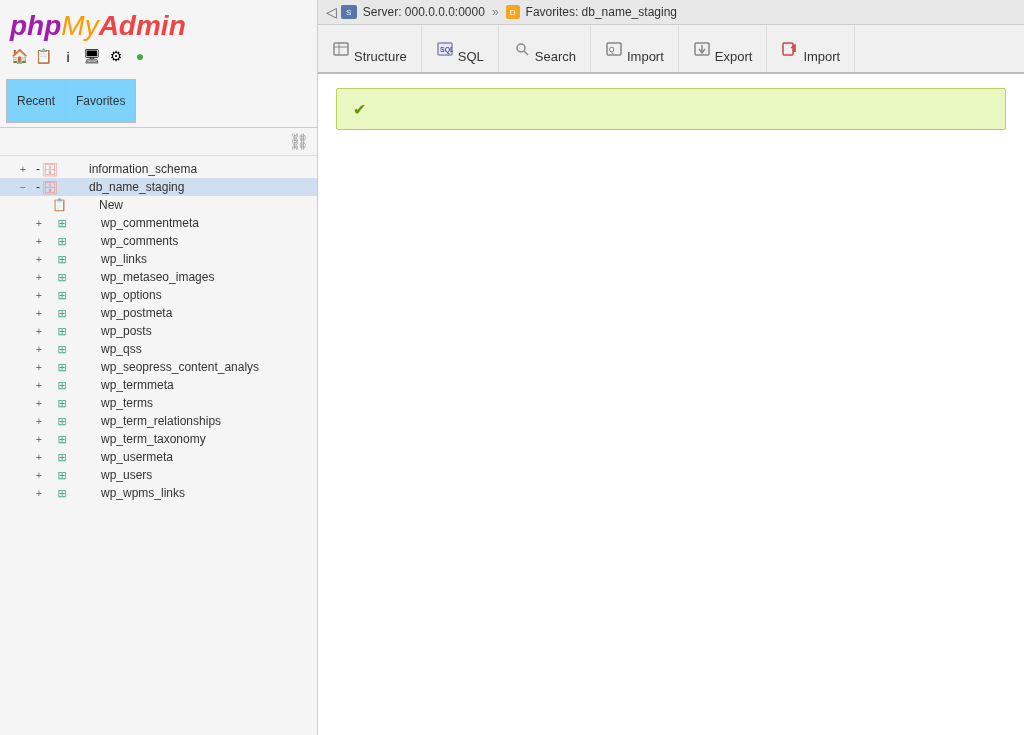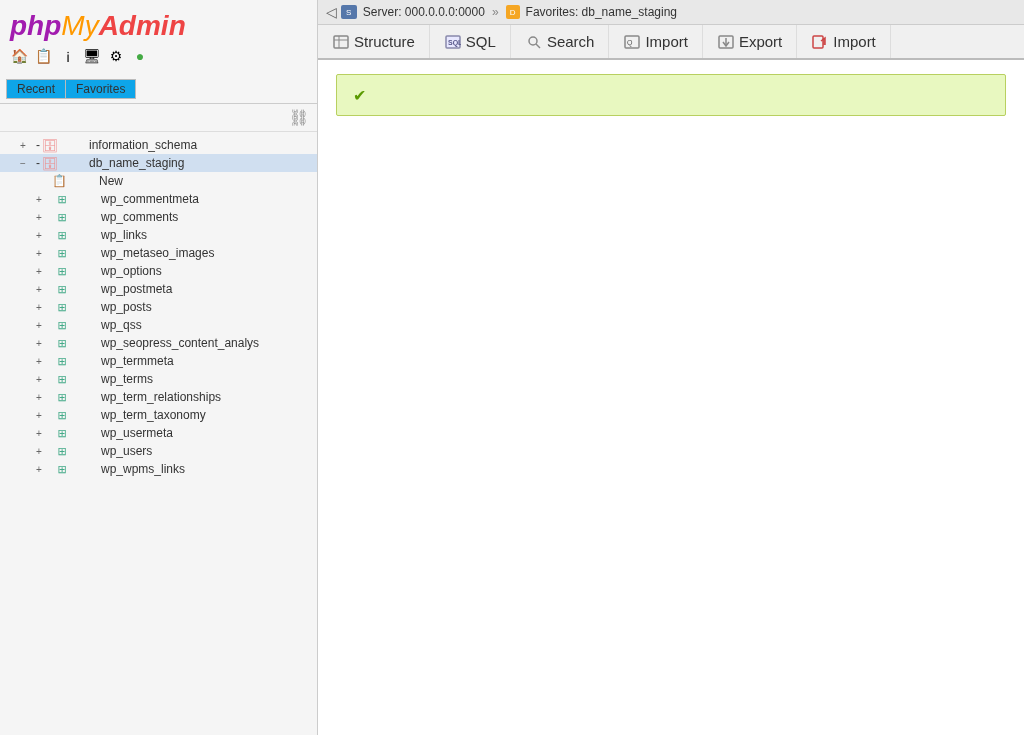--- a/index.html
+++ b/index.html
@@ -41,23 +41,23 @@
       font-size: 14px;
     }
 
     #recent-favs {
       display: flex;
       gap: 0;
       padding: 2px 6px 4px 6px;
       border-bottom: 1px solid #ccc;
     }
     .nav-tab-btn {
-      background: #0ea5e9;
+      background: #7dd3fc;
       border: 1px solid #bbb;
-      padding: 2px 10px;
+      padding: 14px 10px;
       cursor: pointer;
       font-size: 12px;
       color: #333;
     }
     .nav-tab-btn:first-child { border-right: none; }
 
     #link-icon-area {
       text-align: right;
       padding: 4px 8px;
       border-bottom: 1px solid #ddd;
@@ -179,21 +179,21 @@
       text-decoration: none;
       font-weight: normal;
     }
     .toolbar-btn .btn-icon {
       width: 18px;
       height: 16px;
       display: inline-flex;
       align-items: center;
       justify-content: center;
     }
-    .toolbar-btn .btn-label { font-size: 15px; }
+    .toolbar-btn .btn-label { font-size: 13px; margin-top: 16px; }
 
     
     #content {
       flex: 1;
       padding: 14px 18px;
       overflow-y: auto;
       background: #fff;
     }
 
     .success-message {

